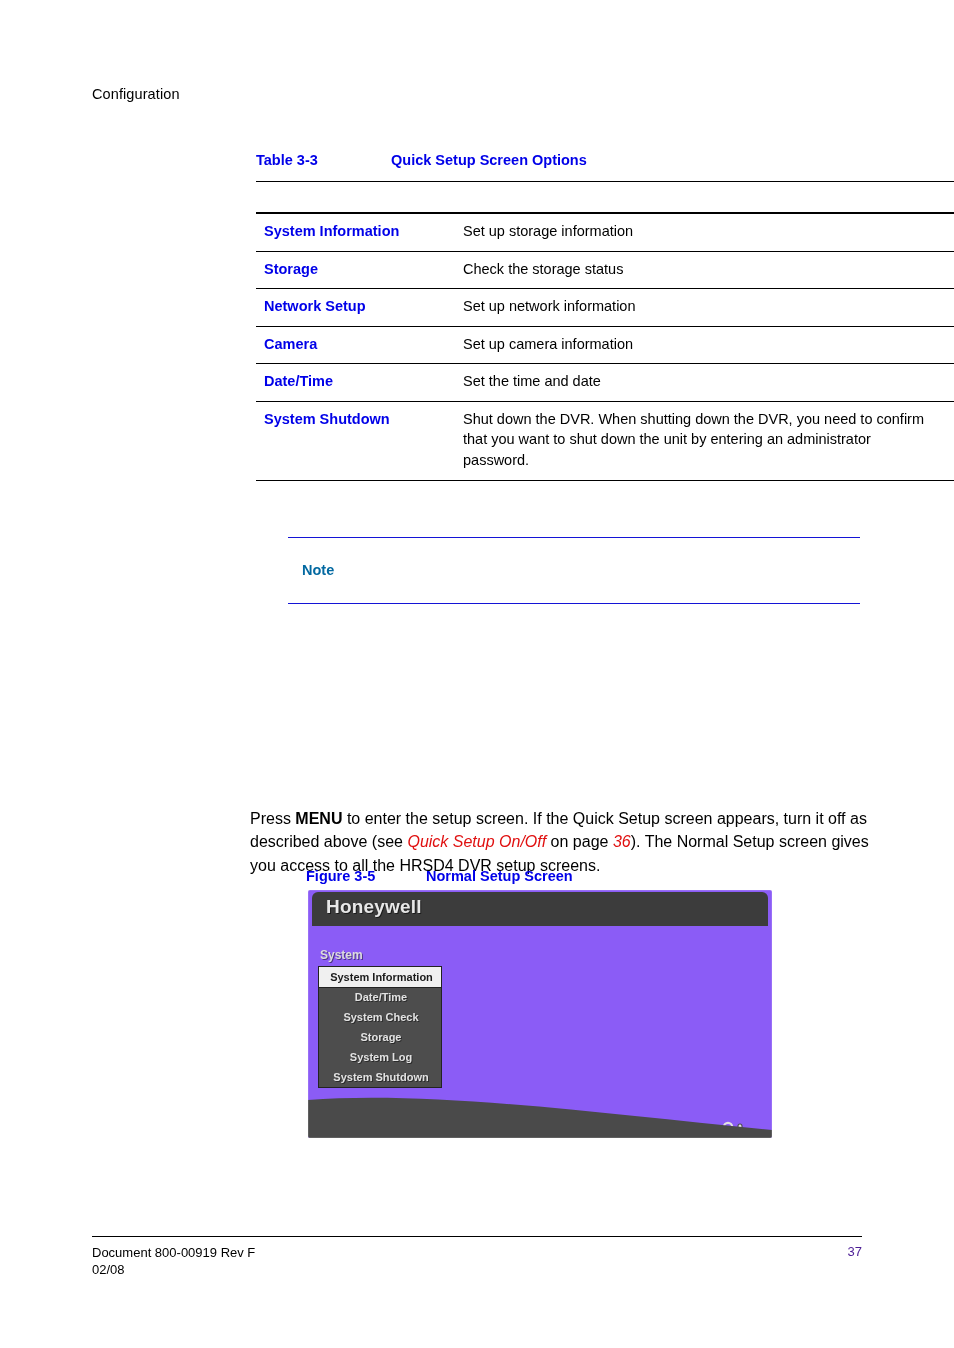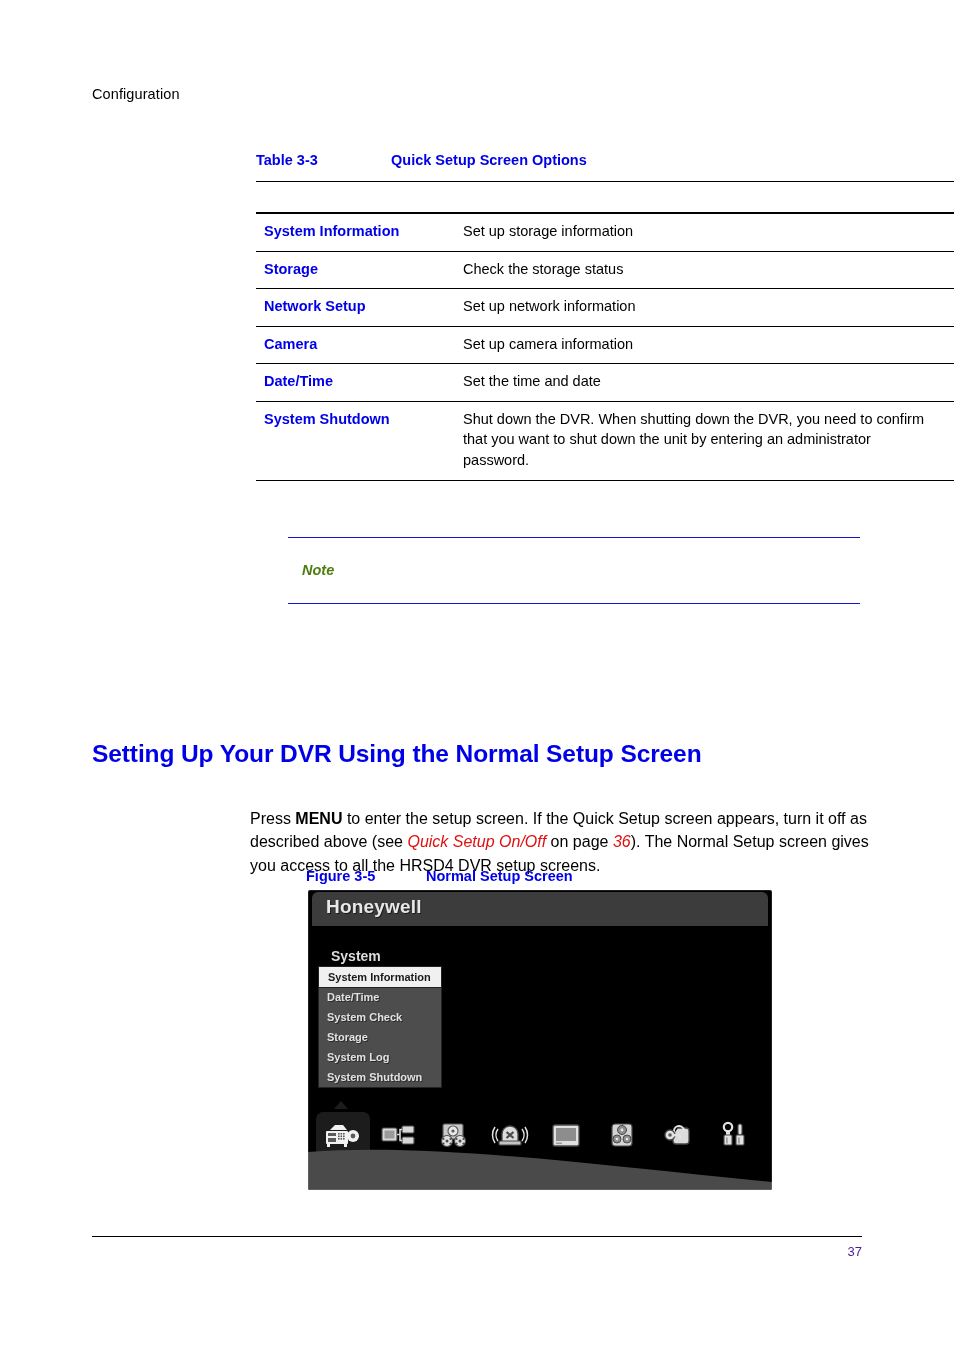--- a/index.html
+++ b/index.html
@@ -98,22 +98,21 @@
   .note-body {
     display: flex;
     padding: 22px 0 22px 14px;
     font-size: 14.5px;
     line-height: 1.45;
   }
   .note-body .note-label {
     width: 76px;
     flex: 0 0 76px;
     font-weight: bold;
-    color: #4d7c0f;
-    font-style: italic;
+    color: #0369a1;
   }
   .note-body .note-text {
     flex: 1;
     color: #000;
   }
 
   
   .section-heading {
     position: absolute;
     left: 92px;
@@ -156,24 +155,25 @@
     display: flex;
     justify-content: flex-end;
   }
   .figure-caption .fig-num { width: 120px; flex: 0 0 120px; }
 
   .dvr-shot {
     position: absolute;
     left: 308px;
     top: 890px;
     width: 464px;
-    height: 300px;
-    background: #000000;
+    height: 248px;
+    background: #8b5cf6;
     overflow: hidden;
     border-radius: 2px;
+    text-align: center;
   }
   .dvr-shot .shot-bevel {
     position: absolute;
     inset: 0;
     box-shadow: inset 0 0 0 1px rgba(255,255,255,0.12);
     pointer-events: none;
   }
   .dvr-header {
     position: absolute;
     left: 4px;
@@ -188,23 +188,23 @@
     left: 18px;
     top: 6px;
     font-size: 19px;
     font-weight: bold;
     color: #e8e8e8;
     letter-spacing: 0.2px;
     text-shadow: 1px 1px 0 rgba(0,0,0,0.55);
   }
   .dvr-sysword {
     position: absolute;
-    left: 23px;
+    left: 12px;
     top: 58px;
-    font-size: 14px;
+    font-size: 12px;
     font-weight: bold;
     color: #dcdcdc;
     text-shadow: 1px 1px 0 rgba(0,0,0,0.45);
   }
   .dvr-menu {
     position: absolute;
     left: 10px;
     top: 76px;
     width: 122px;
     background: #4d4d4d;
@@ -367,21 +367,20 @@
   </div>
 
   <div class="note-block">
     <div class="note-rule"></div>
     <div class="note-body">
       <span class="note-label">Note</span>
     </div>
     <div class="note-rule"></div>
   </div>
 
-  <h1 class="section-heading">Setting Up Your DVR Using the Normal Setup Screen</h1>
 
   <p class="body-para"><span>Press </span><b>MENU</b><span> to enter the setup screen. If the Quick Setup screen appears, turn it off as described above (see </span><span class="xref">Quick Setup On/Off</span><span> on page </span><span class="xref-page">36</span><span>). The Normal Setup screen gives you access to all the HRSD4 DVR setup screens.</span></p>
 
   <div class="figure-caption">
     <span class="fig-num">Figure 3-5</span>
     <span>Normal Setup Screen</span>
   </div>
 
   <div class="dvr-shot">
 
@@ -517,15 +516,19 @@
     <div class="dvr-swoosh">
       <svg width="464" height="54" viewBox="0 0 464 54" aria-hidden="true">
         <path d="M0 16 C 120 6, 300 30, 464 46 L464 54 L0 54 Z" fill="#4a4a4a"></path>
       </svg>
     </div>
 
     <div class="shot-bevel"></div>
   </div>
 
   <div class="footer-rule"></div>
+  <div class="footer-left">
+    <div>Document 800-00919 Rev F</div>
+    <div>02/08</div>
+  </div>
   <div class="footer-page">37</div>
 
 </div>
 
 </body></html>

